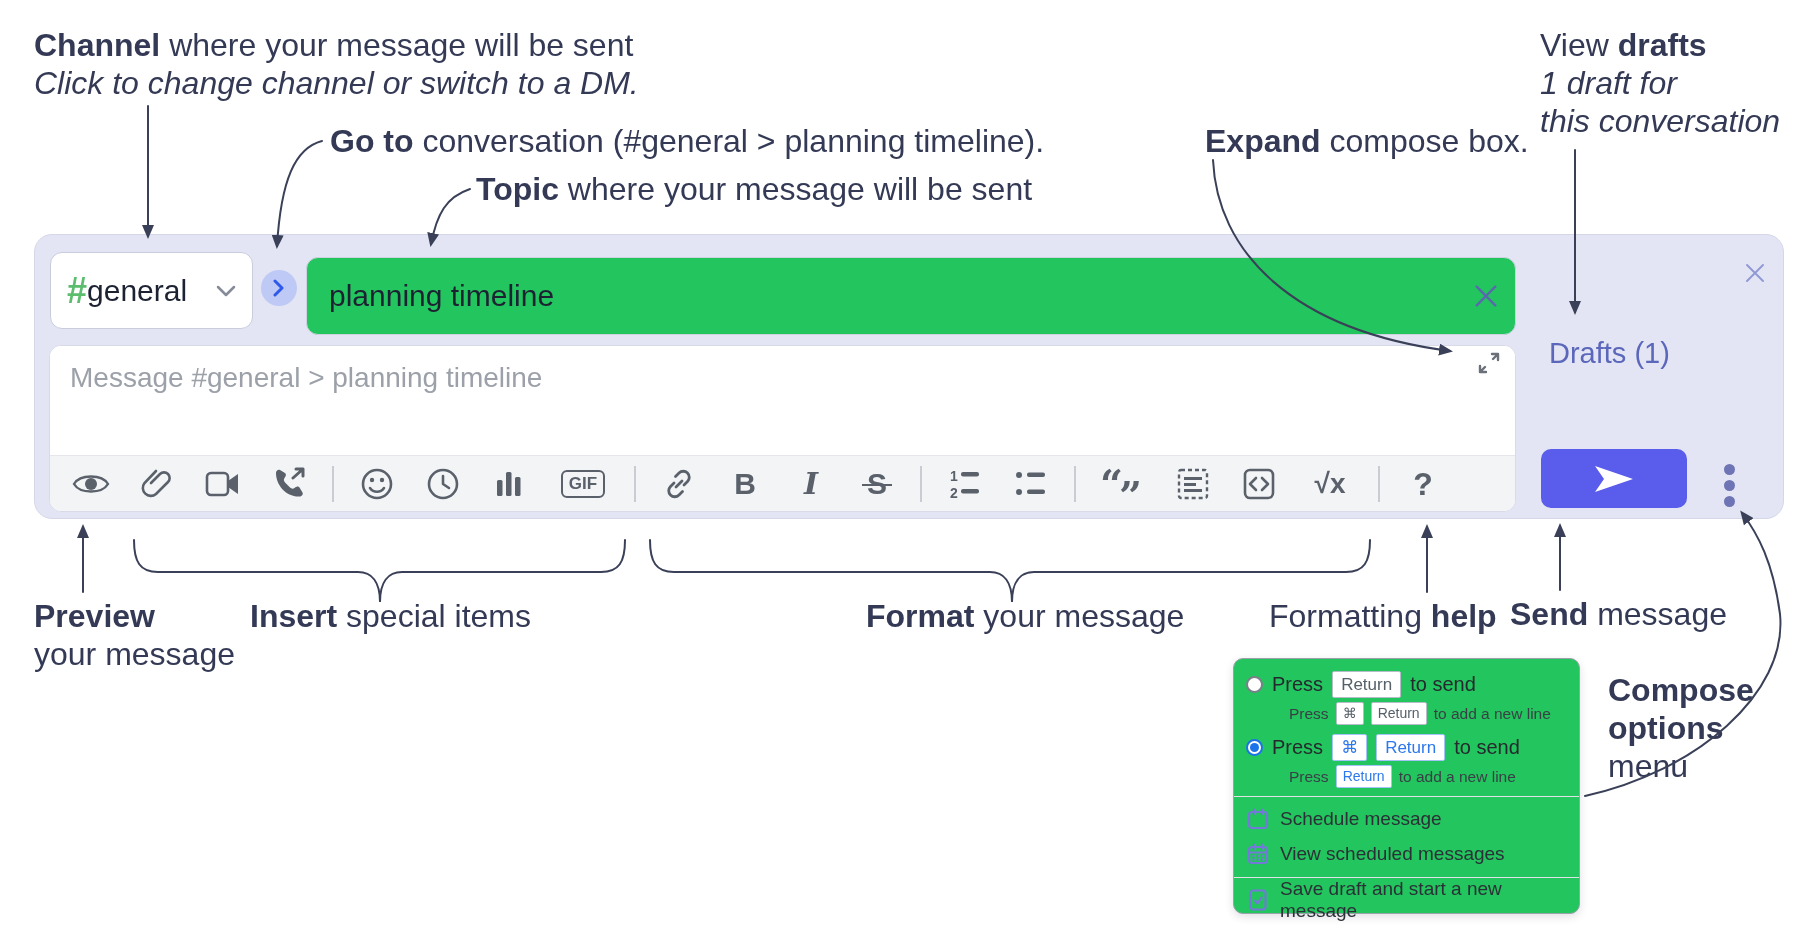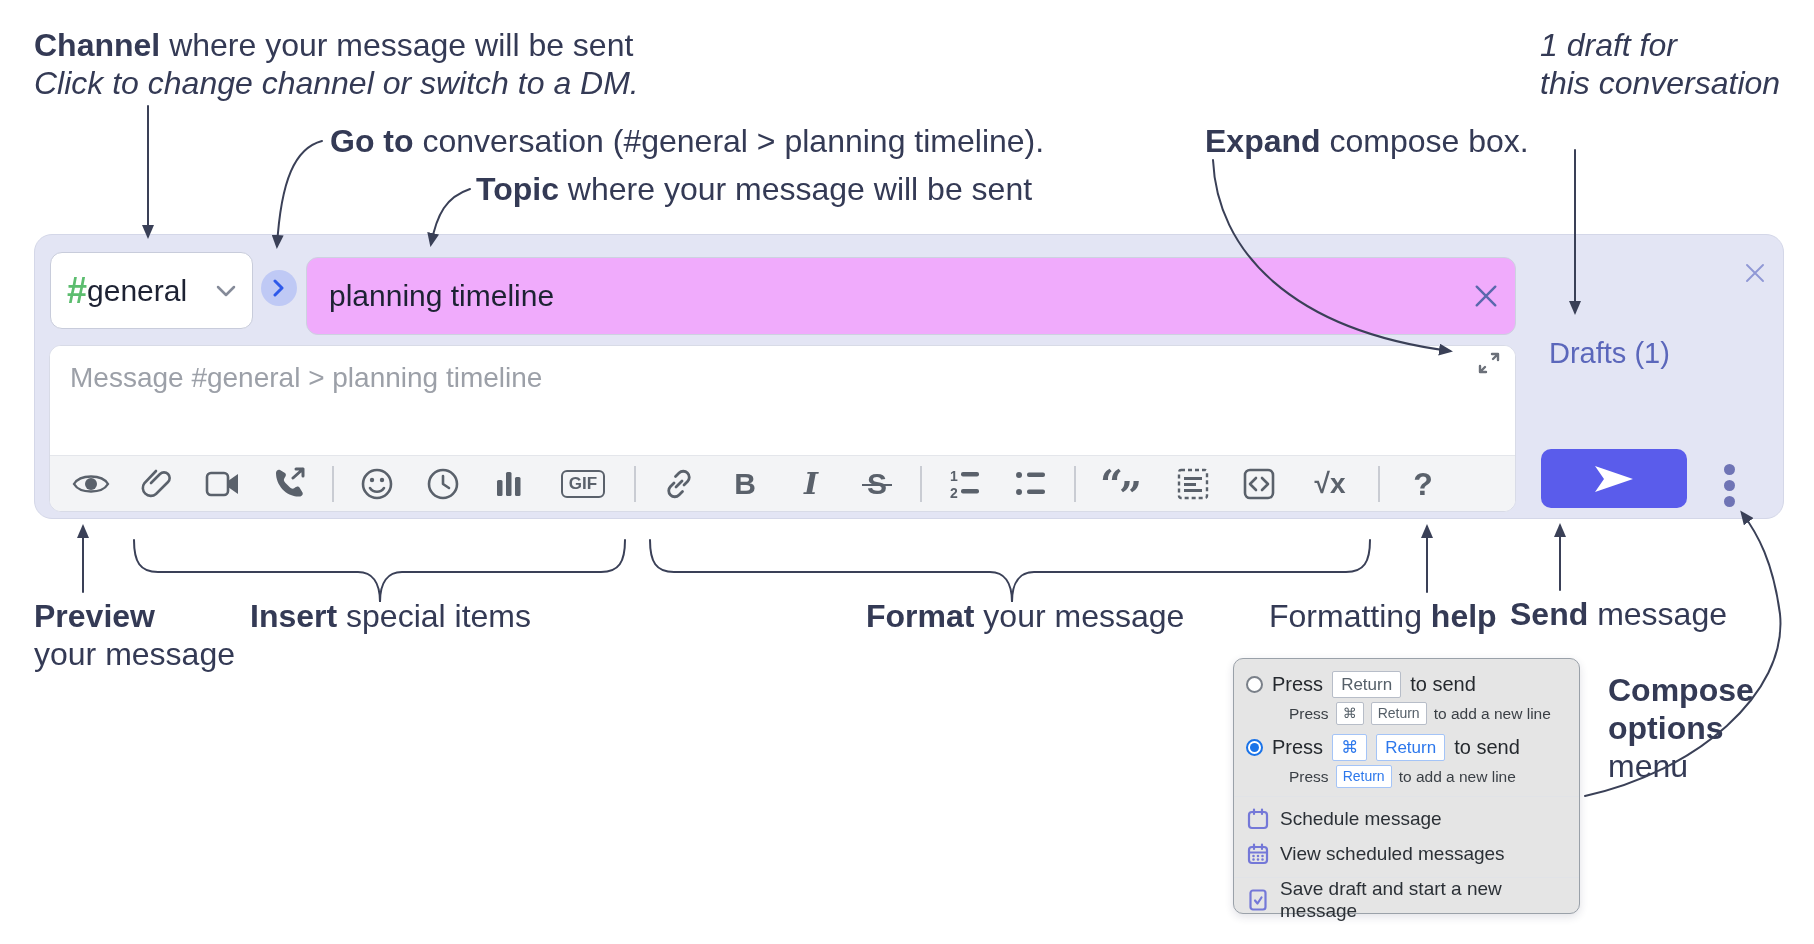--- a/index.html
+++ b/index.html
@@ -14,21 +14,21 @@
   #compose-box{position:absolute;left:34px;top:234px;width:1750px;height:285px;
     background:#e3e5f4;border:1px solid #d4d7e8;border-radius:18px;box-sizing:border-box;}
   #channel-btn{position:absolute;left:15px;top:17px;width:203px;height:77px;background:#fff;
     border:1px solid #c8ccdb;border-radius:12px;display:flex;align-items:center;padding:0 16px;
     box-sizing:border-box;cursor:pointer;}
   #channel-hash{font-size:36px;font-weight:bold;color:#5cbd6f;}
   #channel-name{font-size:30px;color:#1d2233;margin-left:0;}
   #channel-chevron{margin-left:auto;}
   #goto-btn{position:absolute;left:226px;top:35px;width:36px;height:36px;border-radius:50%;
     background:#bfc9f5;display:flex;align-items:center;justify-content:center;cursor:pointer;}
-  #topic-input{position:absolute;left:271px;top:22px;width:1210px;height:78px;background:#f0abfc;
+  #topic-input{position:absolute;left:271px;top:22px;width:1210px;height:78px;background:#22c55e;
     border:1px solid #cdd1e0;border-radius:12px;box-sizing:border-box;font-size:30px;color:#1d2233;
     padding:0 70px 0 22px;font-family:"Liberation Sans",sans-serif;outline:none;}
   #topic-clear{position:absolute;left:1432px;top:42px;width:38px;height:38px;border:none;background:none;
     display:flex;align-items:center;justify-content:center;cursor:pointer;}
   #compose-close{position:absolute;left:1702px;top:20px;width:36px;height:36px;border:none;background:none;
     display:flex;align-items:center;justify-content:center;cursor:pointer;}
   #message-box{position:absolute;left:14px;top:110px;width:1467px;height:167px;background:#fff;
     border:1px solid #d8dbe7;border-radius:12px;box-sizing:border-box;overflow:hidden;}
   #message-input{position:absolute;left:0;top:0;width:100%;height:106px;border:none;resize:none;outline:none;
     font-family:"Liberation Sans",sans-serif;font-size:28px;color:#1d2233;
@@ -51,21 +51,21 @@
   .gif-box{border:2.5px solid #5a616b;border-radius:6px;padding:2px 6px;font-size:17px;font-weight:bold;color:#5a616b;}
   .math-glyph{font-size:28px;color:#5a616b;font-weight:bold;border-top:0;}
   #drafts-link{position:absolute;left:1508px;top:101px;font-size:29px;color:#5b67bb;cursor:pointer;background:none;border:none;font-family:"Liberation Sans",sans-serif;}
   #send-btn{position:absolute;left:1506px;top:214px;width:146px;height:59px;background:#5a5ceb;border:none;
     border-radius:10px;display:flex;align-items:center;justify-content:center;cursor:pointer;}
   #dots-btn{position:absolute;left:1676px;top:224px;width:36px;height:52px;background:none;border:none;
     display:flex;flex-direction:column;align-items:center;justify-content:center;gap:5px;cursor:pointer;}
   .dot{width:11px;height:11px;border-radius:50%;background:#6f74b5;}
 
   
-  #popup{position:absolute;left:1233px;top:658px;width:347px;height:256px;background:#e5e5e5;
+  #popup{position:absolute;left:1233px;top:658px;width:347px;height:256px;background:#22c55e;
     border:1.5px solid #9aa1a9;border-radius:10px;box-sizing:border-box;
     box-shadow:0 3px 8px rgba(40,44,80,.14);padding:10px 14px 0 12px;z-index:40;font-size:20px;color:#25292e;}
   .prow{display:flex;align-items:center;gap:9px;height:31px;cursor:pointer;}
   .psub{display:flex;align-items:center;gap:7px;height:27px;margin-left:43px;font-size:15.5px;color:#3a3f45;}
   .radio{width:17px;height:17px;border:2px solid #7a8089;border-radius:50%;box-sizing:border-box;flex:none;
     display:flex;align-items:center;justify-content:center;background:#fff;}
   .radio.sel{border-color:#1a73e8;}
   .radio.sel::after{content:"";width:9px;height:9px;border-radius:50%;background:#1a73e8;}
   .kbd{display:inline-block;padding:0 8px;line-height:25px;border:1px solid #b7bdc8;border-radius:2px;
     background:#fff;color:#566069;font-size:17px;}
@@ -87,20 +87,21 @@
   <div class="note" style="left:330px;top:122px;">
     <b>Go to</b><span> conversation (#general &gt; planning timeline).</span>
   </div>
   <div class="note" style="left:476px;top:170px;">
     <b>Topic</b><span> where your message will be sent</span>
   </div>
   <div class="note" style="left:1205px;top:122px;">
     <b>Expand</b><span> compose box.</span>
   </div>
   <div class="note" style="left:1540px;top:26px;">
+    <div><span>View </span><b>drafts</b></div>
     <div class="it">1 draft for</div>
     <div class="it">this conversation</div>
   </div>
 
   <div id="compose-box">
     <div id="channel-btn">
       <span id="channel-hash">#</span>
       <span id="channel-name">general</span>
       <svg id="channel-chevron" width="20" height="12" viewBox="0 0 20 12">
           <polyline points="2,2 10,10 18,2" fill="none" stroke="#858b99" stroke-width="2.5" stroke-linecap="round" stroke-linejoin="round"></polyline>

